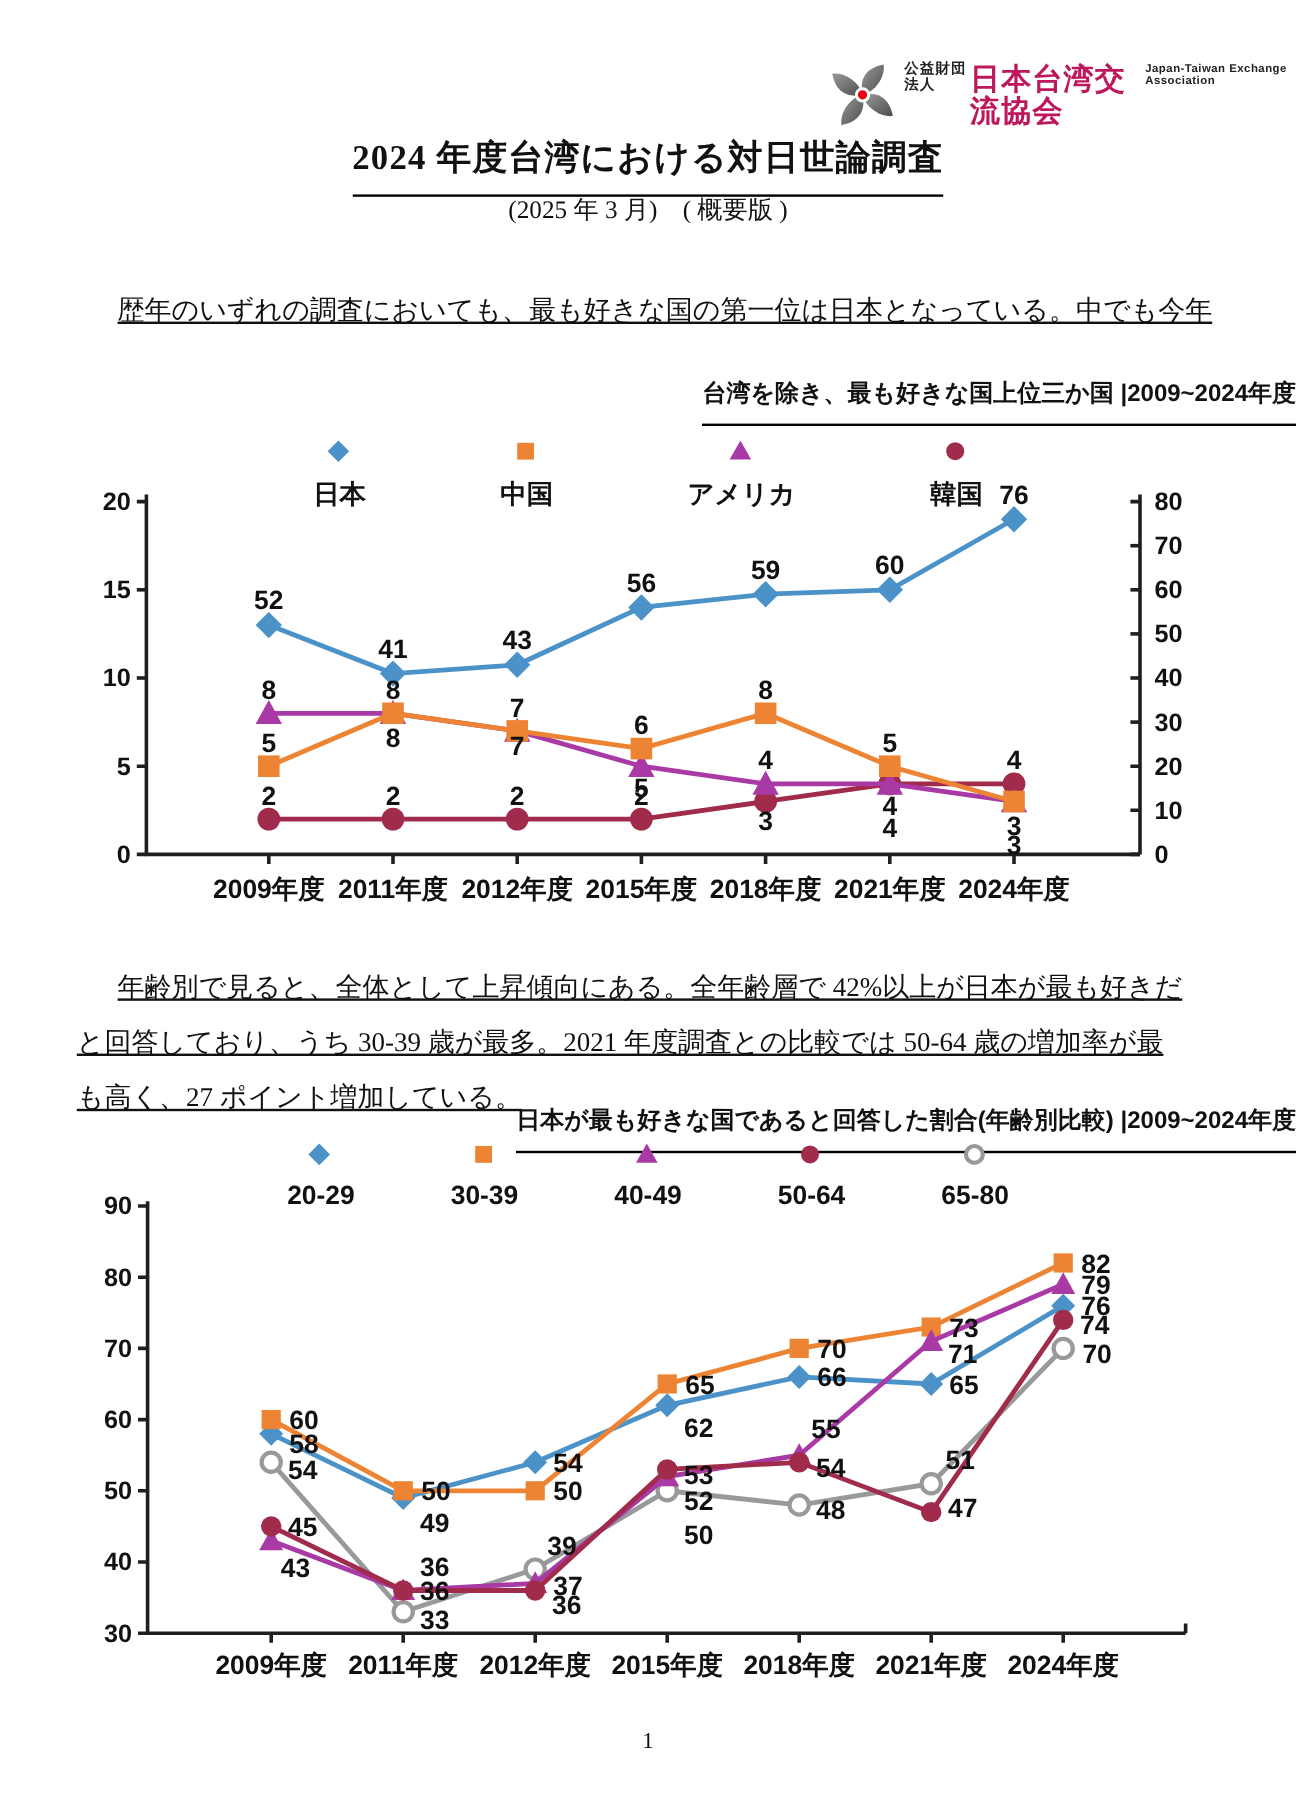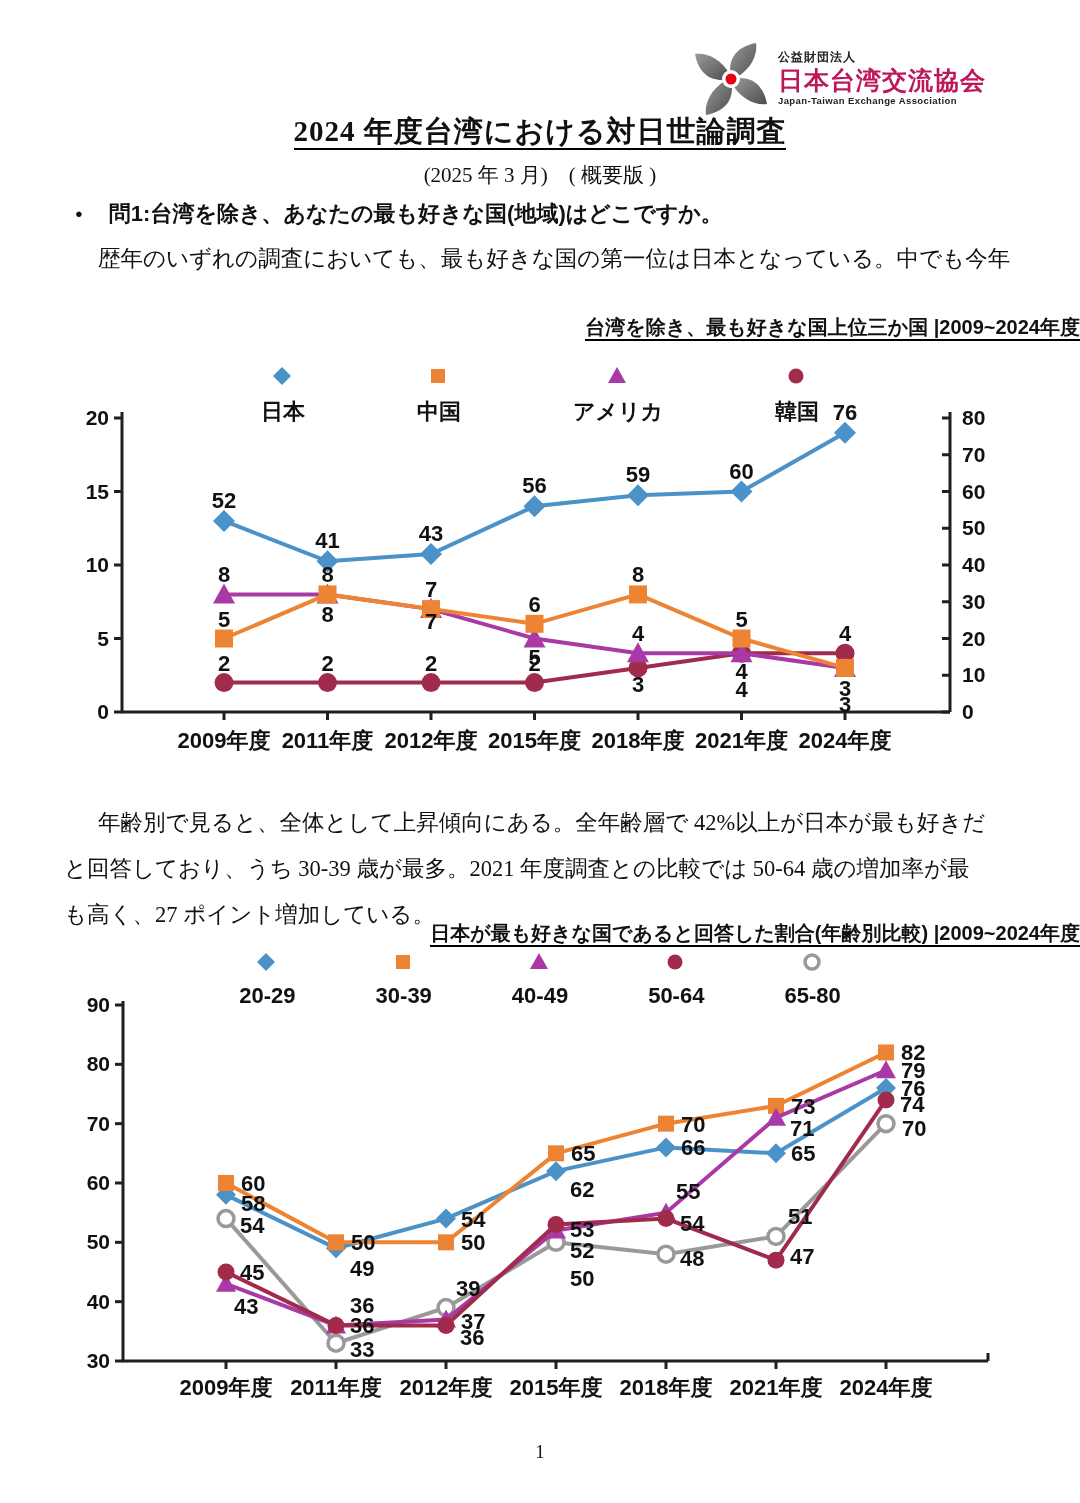--- a/index.html
+++ b/index.html
@@ -1,37 +1,37 @@
 <!DOCTYPE html>
 <html><head>
 <meta charset="utf-8">
 <style>
   html,body{margin:0;padding:0;background:#fff;}
   .page{position:relative;width:1080px;height:1503px;background:#fff;overflow:hidden;
         font-family:"Liberation Serif","DejaVu Serif",serif;color:#111;}
   
   .logo{position:absolute;left:690px;top:38px;display:flex;align-items:center;gap:6px;}
-  .logo-text{display:flex;flex-direction:column;line-height:1.1;
+  .logo-text{display:flex;flex-direction:row;line-height:1.1;
              font-family:"Liberation Sans","DejaVu Sans",sans-serif;}
   .org-type{font-size:12px;font-weight:bold;color:#222;letter-spacing:1px;}
   .org-name{font-size:25px;font-weight:bold;color:#be185d;letter-spacing:1px;margin-top:2px;}
   .org-en{font-size:9.5px;font-weight:bold;color:#222;letter-spacing:0.4px;margin-top:2px;}
   
   .title-row{position:absolute;left:0;top:112px;width:100%;text-align:center;}
   .title-row .u{font-size:29px;font-weight:bold;letter-spacing:1px;}
-  .u{border-bottom:2.5px solid #000;padding-bottom:1px;}
+  .u{border-bottom:2.5px solid #000;padding-bottom:14px;}
   .subtitle{position:absolute;left:0;top:161px;width:100%;text-align:center;font-size:21px;}
   .question{position:absolute;left:75px;top:199px;width:960px;
             font-family:"Liberation Sans","DejaVu Sans",sans-serif;
             font-size:22px;font-weight:bold;}
   .bullet{font-size:13px;vertical-align:3px;margin-right:26px;}
   .para{position:absolute;left:64px;width:952px;font-size:22.5px;}
   .p1{top:236px;}
   .p2{top:800px;}
-  .pline{height:46px;line-height:46px;white-space:nowrap;}
+  .pline{height:46px;line-height:46px;white-space:nowrap;text-decoration:underline;}
   .indent{padding-left:34px;}
   .chart-title{position:absolute;left:0;width:100%;text-align:right;
                font-family:"Liberation Sans","DejaVu Sans",sans-serif;
                font-size:20px;font-weight:bold;}
   .ct1{top:314px;}
   .ct2{top:920px;}
   .legend{position:absolute;left:0;width:100%;display:flex;justify-content:center;align-items:center;}
   .lg1{top:364px;gap:112px;}
   .lg2{top:950px;gap:80px;}
   .lg-item{display:flex;align-items:center;gap:9px;
@@ -69,23 +69,20 @@
       <span class="org-name">日本台湾交流協会</span>
       <span class="org-en">Japan-Taiwan Exchange Association</span>
     </div>
   </div>
 
   <div class="title-row">
     <span class="u">2024 年度台湾における対日世論調査</span>
   </div>
   <div class="subtitle">(2025 年 3 月)　( 概要版 )</div>
 
-  <div class="question">
-    <span class="bullet">●</span><span>問1:台湾を除き、あなたの最も好きな国(地域)はどこですか。</span>
-  </div>
 
   <div class="para p1">
     <div class="pline indent">歴年のいずれの調査においても、最も好きな国の第一位は日本となっている。中でも今年</div>
   </div>
 
   <div class="chart-title ct1">
     <span class="u">台湾を除き、最も好きな国上位三か国 |2009~2024年度</span>
   </div>
   <div class="legend lg1" id="legend1">
       <div class="lg-item">

